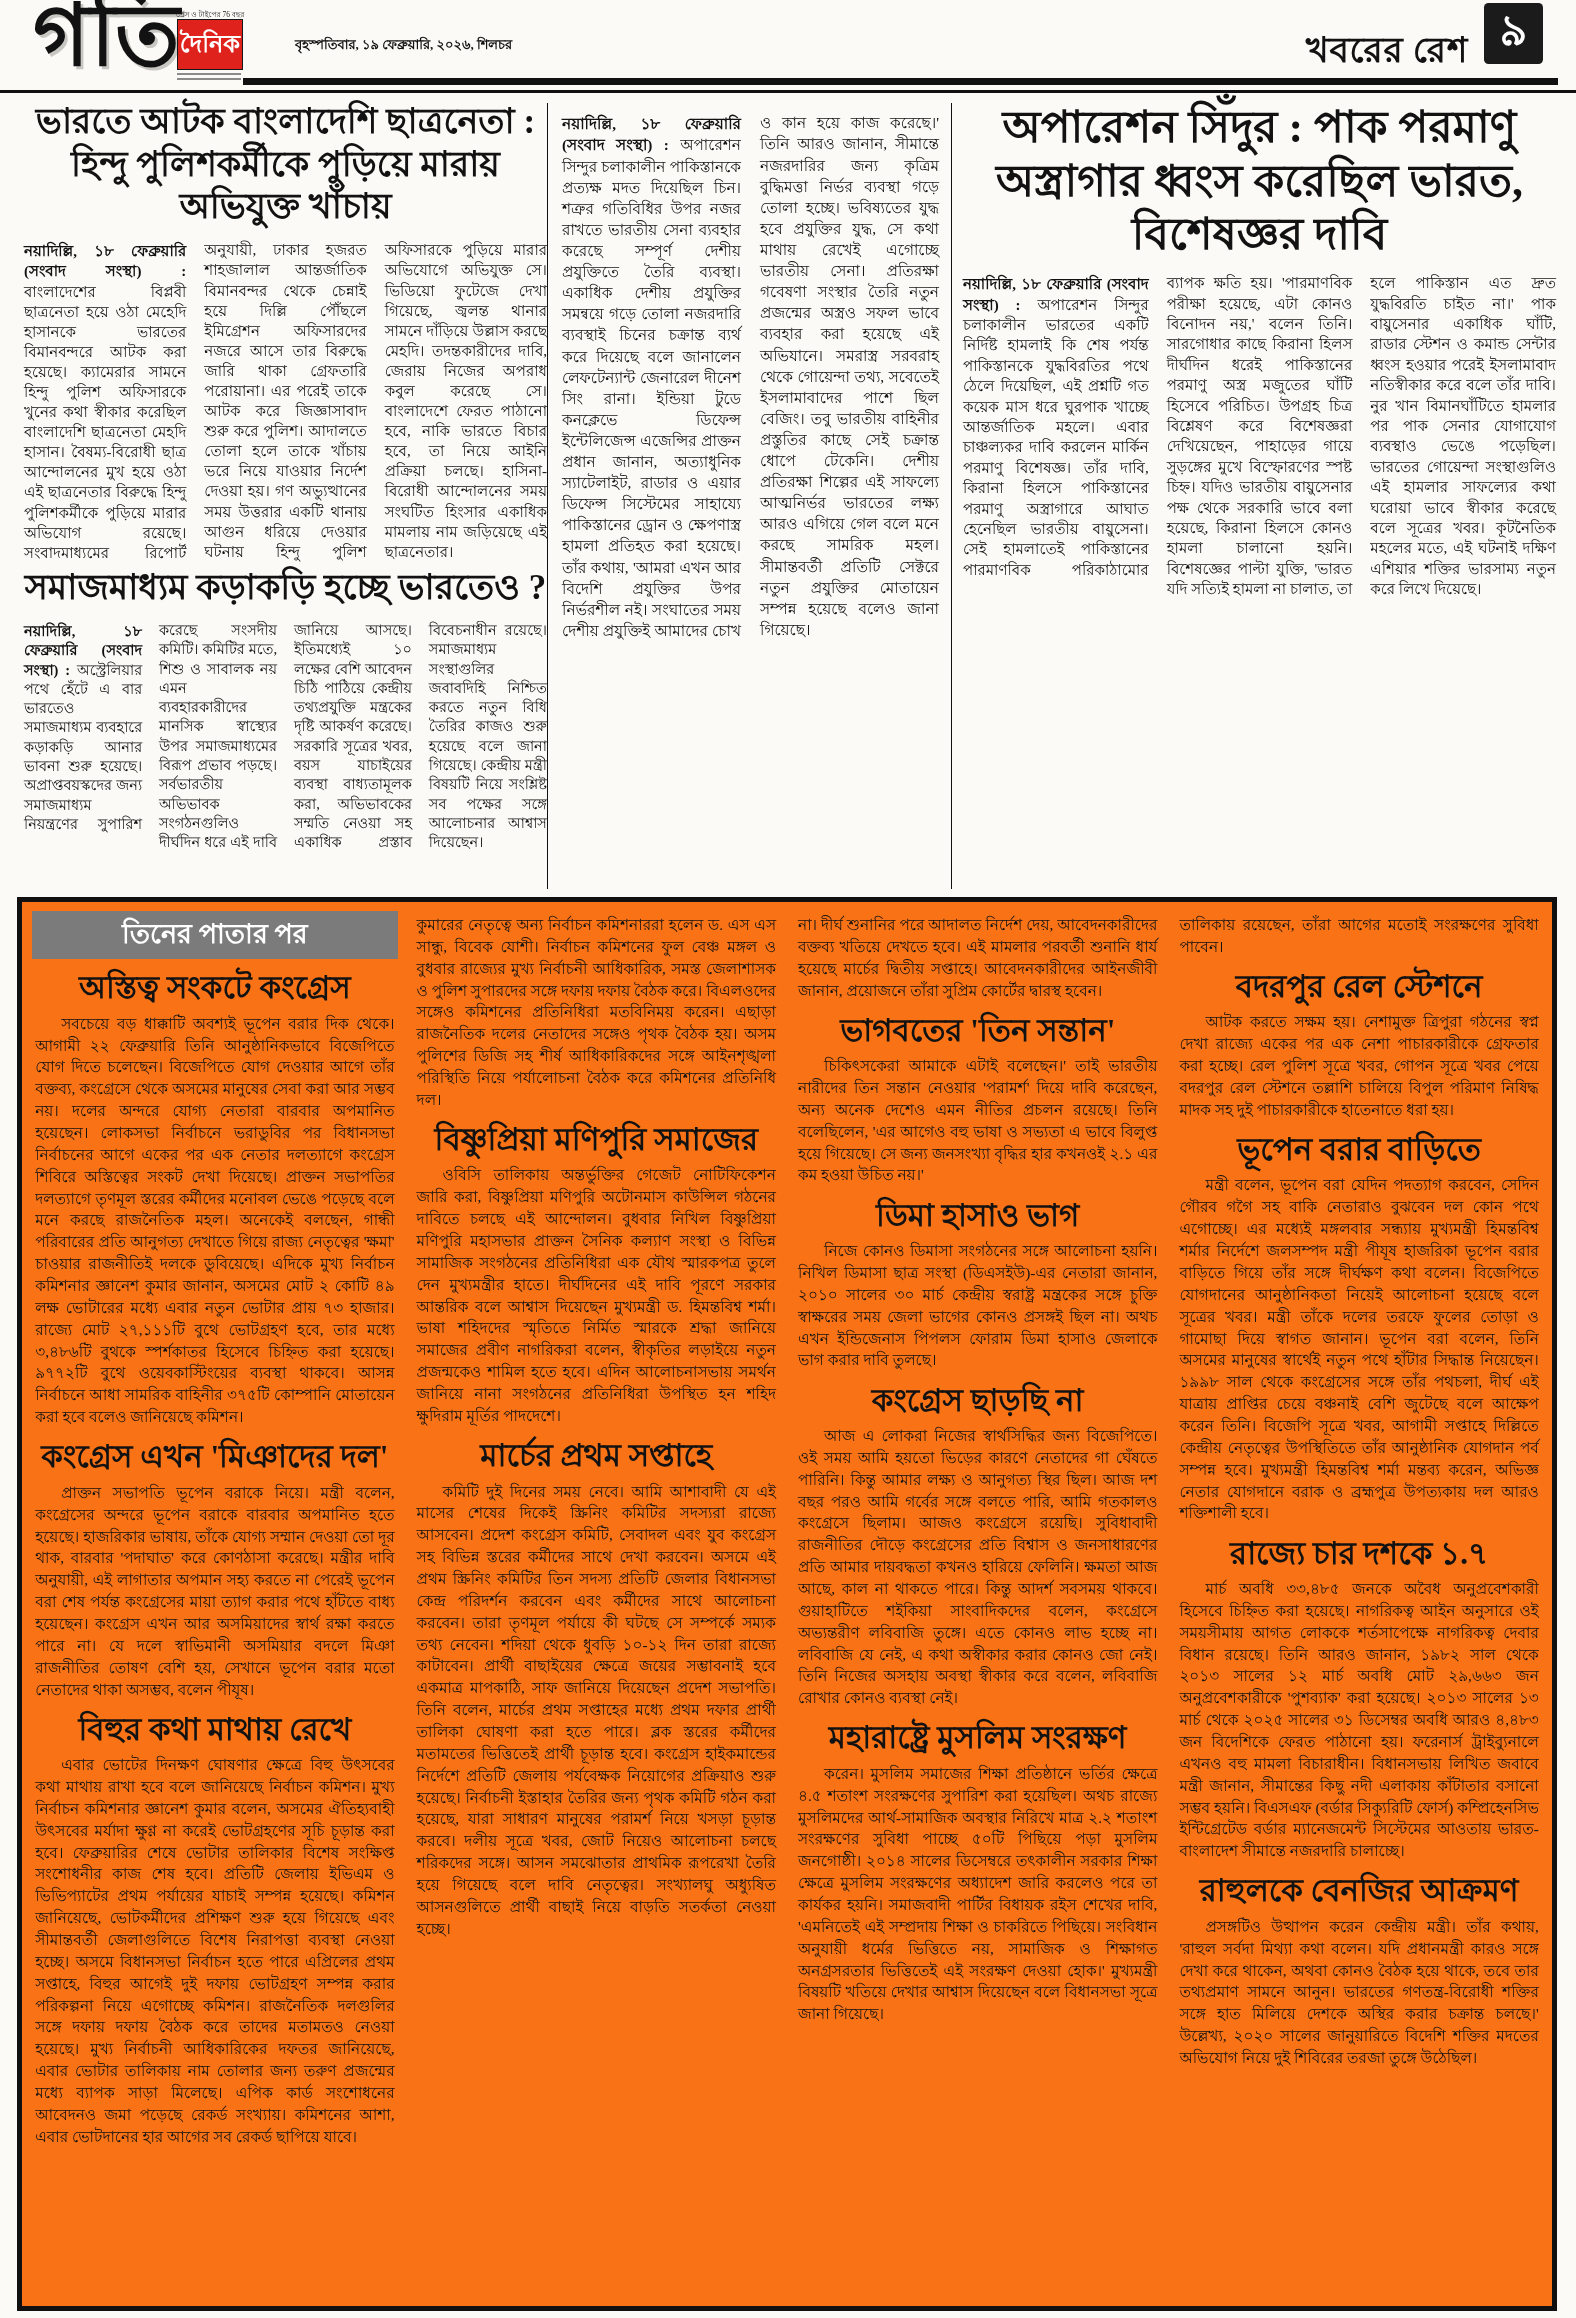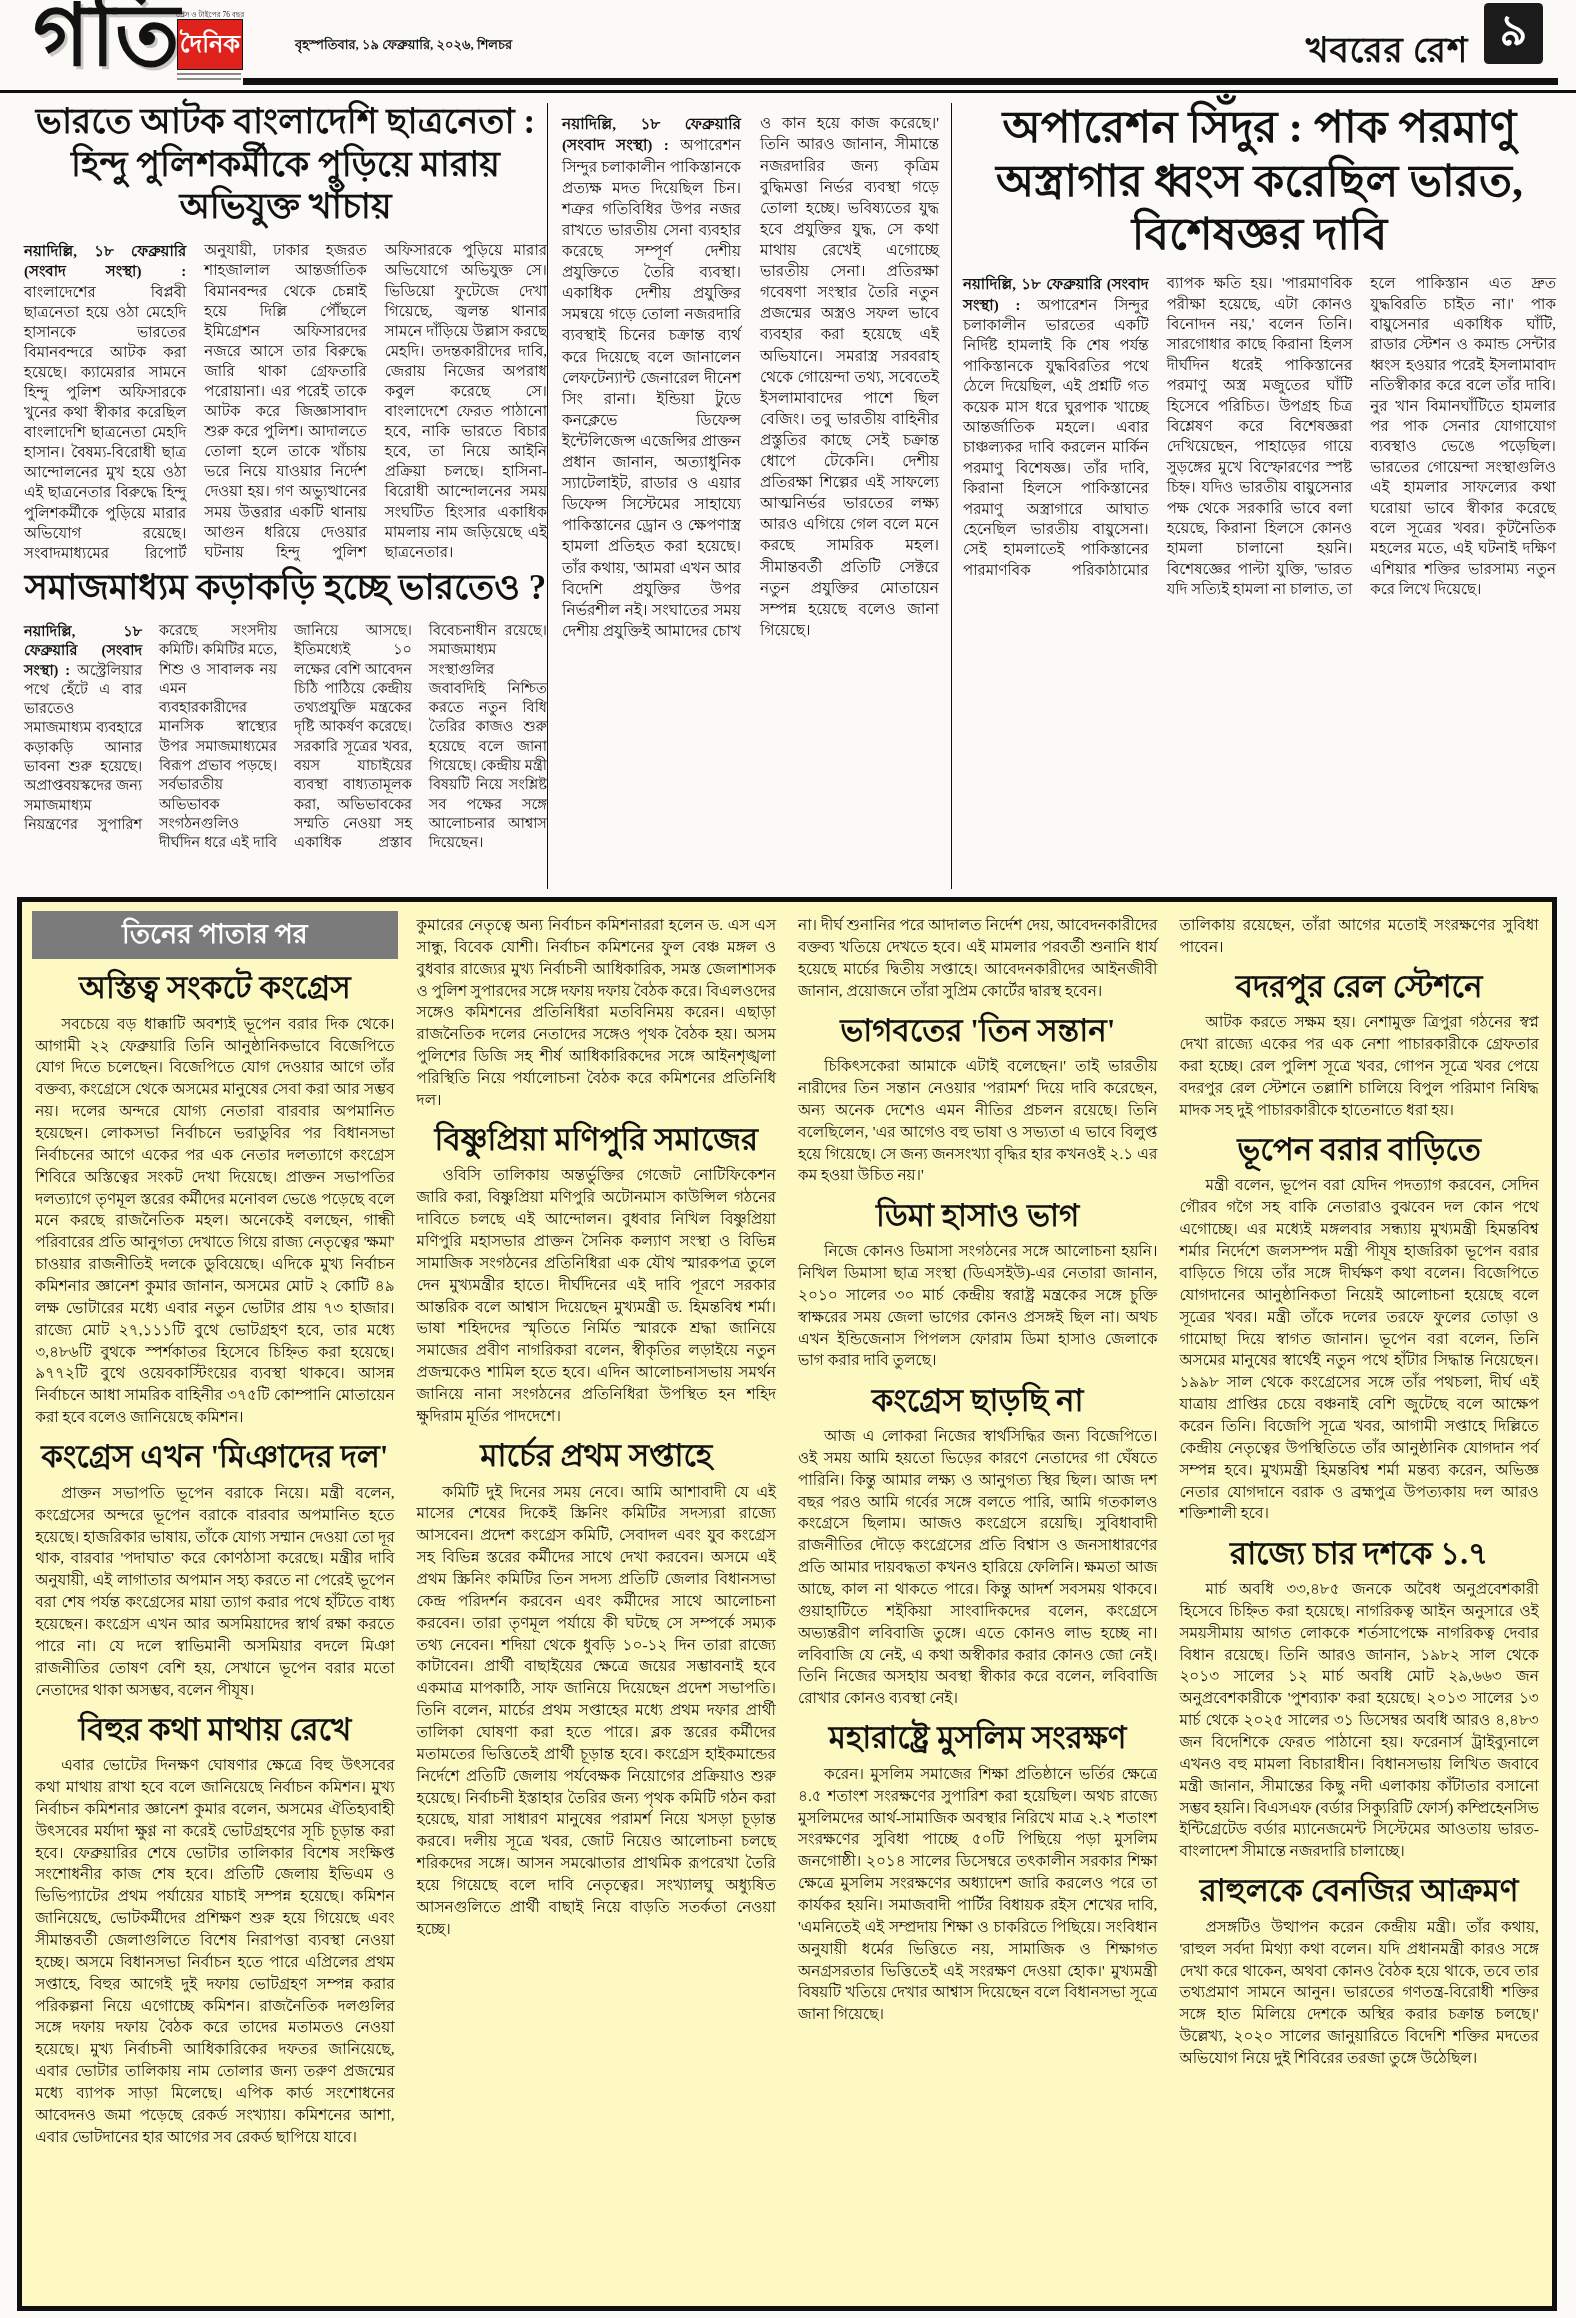--- a/index.html
+++ b/index.html
@@ -33,21 +33,21 @@
   .body-cols{margin-top:11.3px;text-align:justify;overflow:hidden;}
   .body-cols p{margin:1px;text-indent:0;}
   .body-cols b{font-weight:bold;}
   .a1-body{column-count:3;column-gap:16px;font-size:15px;line-height:1.34;height:332px;}
   .a2-body{column-count:2;column-gap:17px;font-size:15.3px;line-height:1.38;height:675px;}
   .a3-body{column-count:3;column-gap:16px;font-size:15px;line-height:1.36;height:695px;}
   .soc-body{column-count:4;column-gap:14.8px;font-size:14.5px;line-height:1.33;height:244px;}
   .vdiv{position:absolute;width:1.1px;background:#111;}
   
   .cont-box{position:absolute;left:17px;top:897px;width:1540px;height:1414px;border:5.1px solid #101010;
-    box-sizing:border-box;background:#fef9c3;padding:9px 10.2px;display:flex;gap:16px;overflow:hidden;}
+    box-sizing:border-box;background:#f97316;padding:9px 10.2px;display:flex;gap:16px;overflow:hidden;}
   .bcol{flex:1 1 0;overflow:hidden;height:100%;}
   .banner{height:48px;background:#7b7b7b;color:#fff;font-size:27px;font-weight:bold;
     display:flex;align-items:center;justify-content:center;margin-bottom:9px;}
   .bhead{font-size:31px;font-weight:bold;text-align:center;margin:11.3px 0 6.8px 0;line-height:1.15;}
   .bbody{font-size:15.3px;line-height:1.43;text-align:justify;margin:3px;text-indent:26px;}
   .bbody.cont{text-indent:0;}
 </style>
 </head>
 <body>
 

